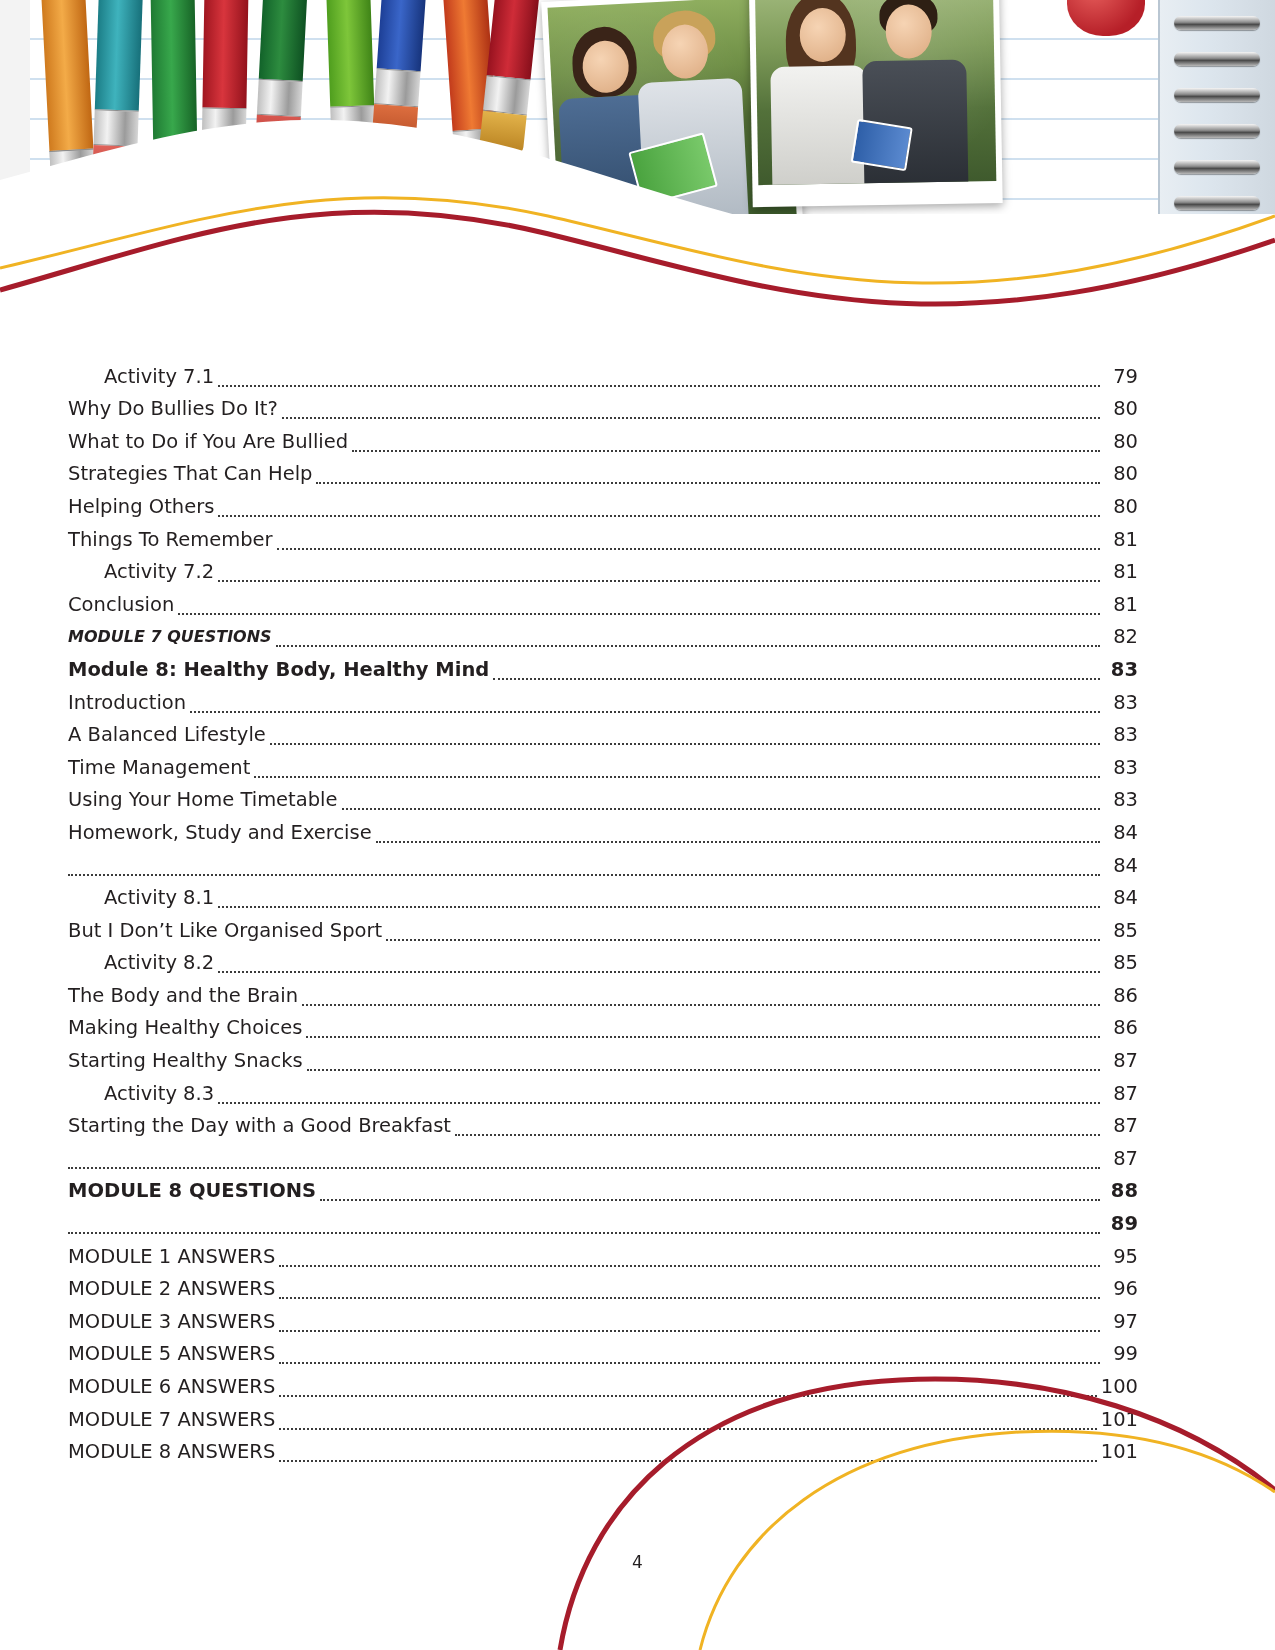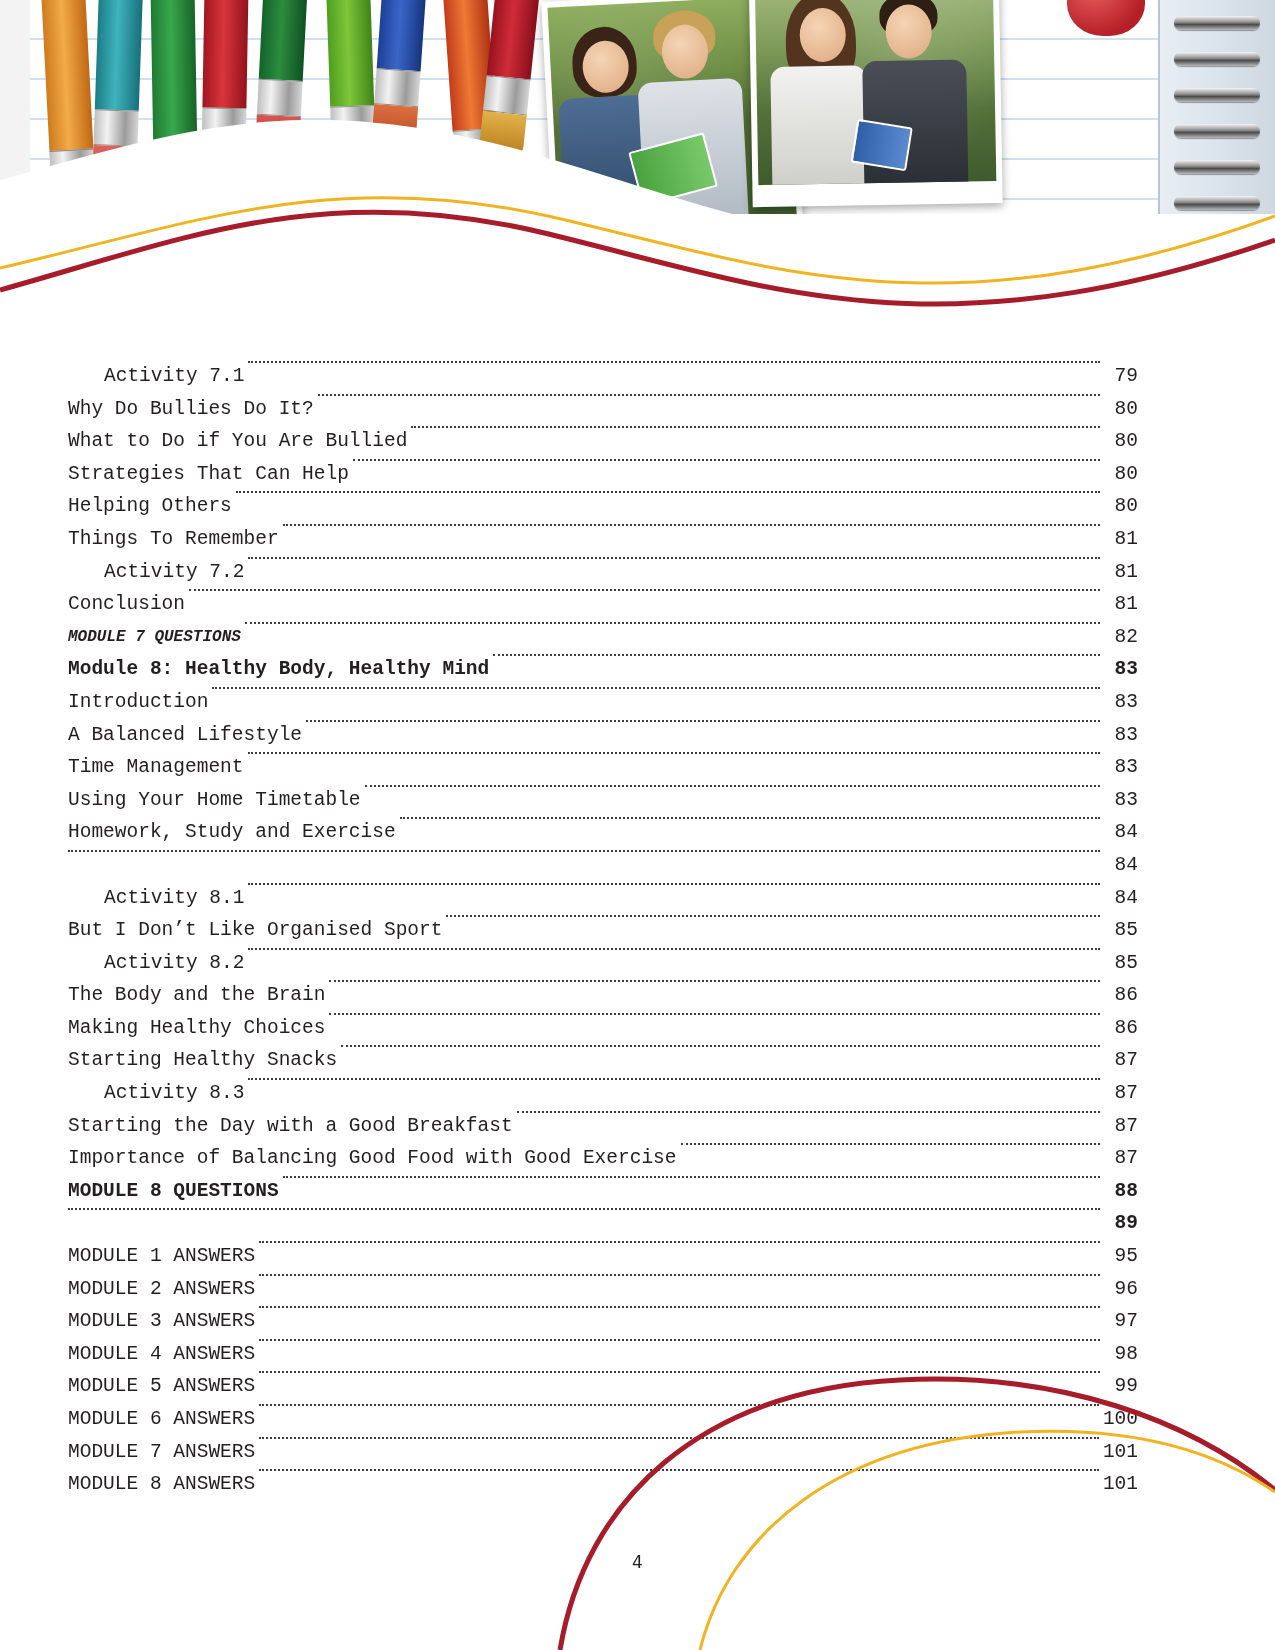--- a/index.html
+++ b/index.html
@@ -228,26 +228,26 @@
 
   
   .toc {
     position: absolute;
     left: 68px;
     top: 360px;
     width: 1070px;
   }
   .toc-row {
     display: flex;
+    align-items: flex-end;
     font-size: 19.5px;
     line-height: 32px;
     color: #231f20;
     white-space: nowrap;
     height: 32.6px;
-    font-family: Liberation Mono, monospace;
   }
   .toc-row .label {
     flex: 0 0 auto;
     padding-right: 4px;
   }
   .toc-row .leader {
     flex: 1 1 auto;
     overflow: hidden;
     height: 1px;
     margin-bottom: 6px;
@@ -526,21 +526,20 @@
         <span class="label">Activity 8.3</span>
         <span class="leader"></span>
         <span class="page-num">87</span>
       </div>
       <div class="toc-row">
         <span class="label">Starting the Day with a Good Breakfast</span>
         <span class="leader"></span>
         <span class="page-num">87</span>
       </div>
       <div class="toc-row">
-        <span class="label">Importance of Balancing Good Food with Good Exercise</span>
         <span class="leader"></span>
         <span class="page-num">87</span>
       </div>
       <div class="toc-row bold">
         <span class="label">MODULE 8 QUESTIONS</span>
         <span class="leader"></span>
         <span class="page-num">88</span>
       </div>
       <div class="toc-row bold">
         <span class="leader"></span>
@@ -553,25 +552,20 @@
       </div>
       <div class="toc-row">
         <span class="label">MODULE 2 ANSWERS</span>
         <span class="leader"></span>
         <span class="page-num">96</span>
       </div>
       <div class="toc-row">
         <span class="label">MODULE 3 ANSWERS</span>
         <span class="leader"></span>
         <span class="page-num">97</span>
-      </div>
-      <div class="toc-row">
-        <span class="label">MODULE 4 ANSWERS</span>
-        <span class="leader"></span>
-        <span class="page-num">98</span>
       </div>
       <div class="toc-row">
         <span class="label">MODULE 5 ANSWERS</span>
         <span class="leader"></span>
         <span class="page-num">99</span>
       </div>
       <div class="toc-row">
         <span class="label">MODULE 6 ANSWERS</span>
         <span class="leader"></span>
         <span class="page-num">100</span>

